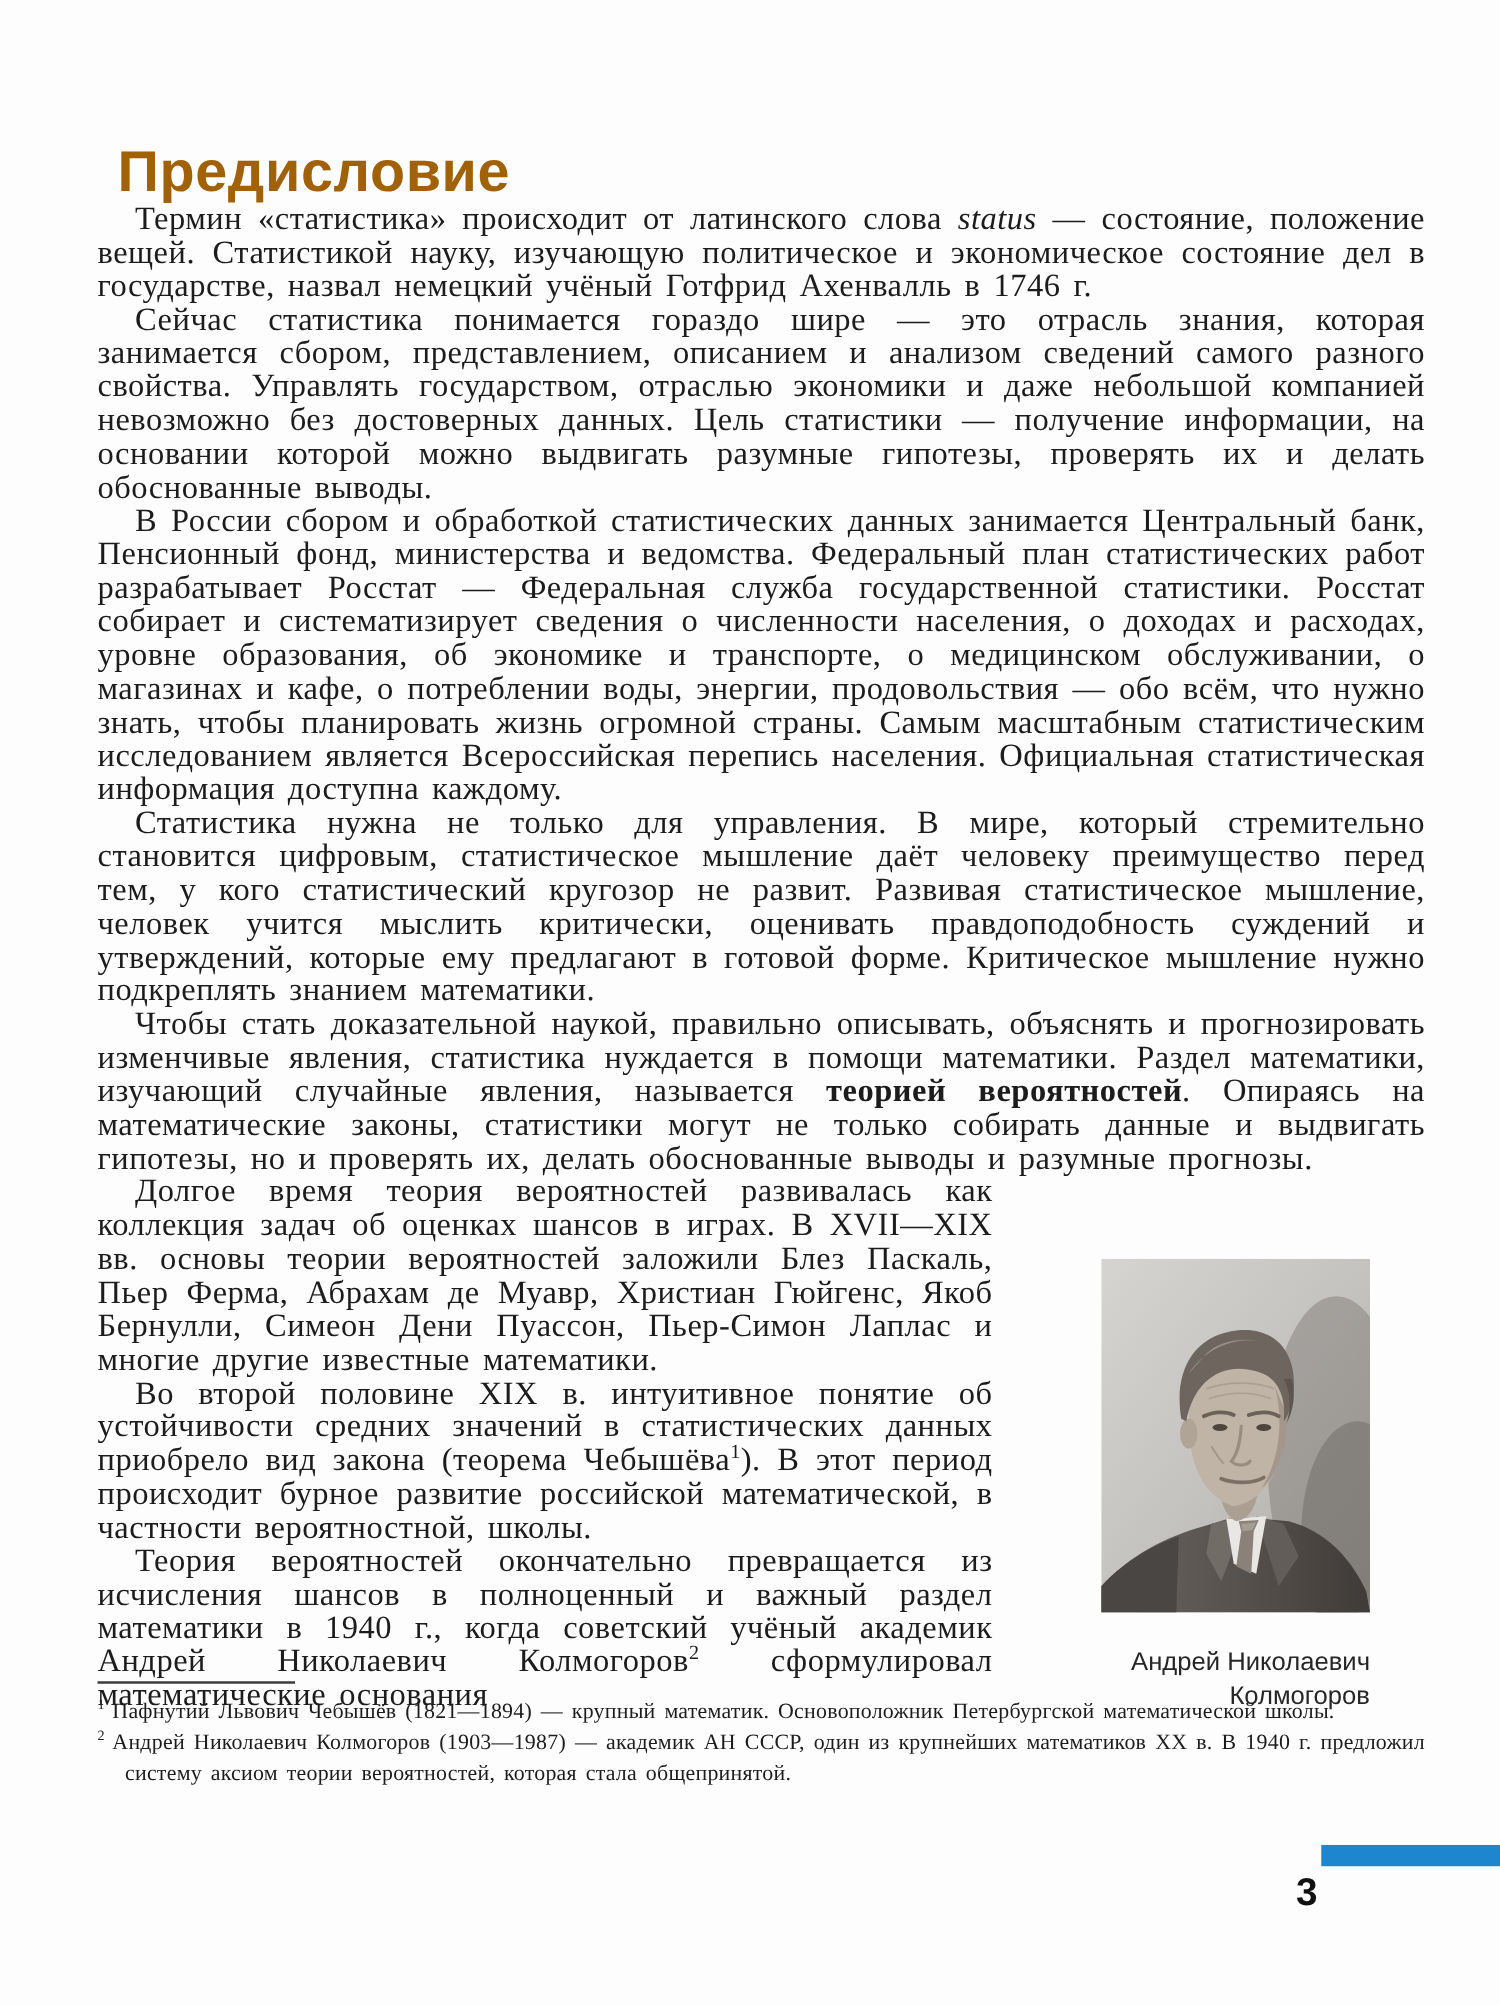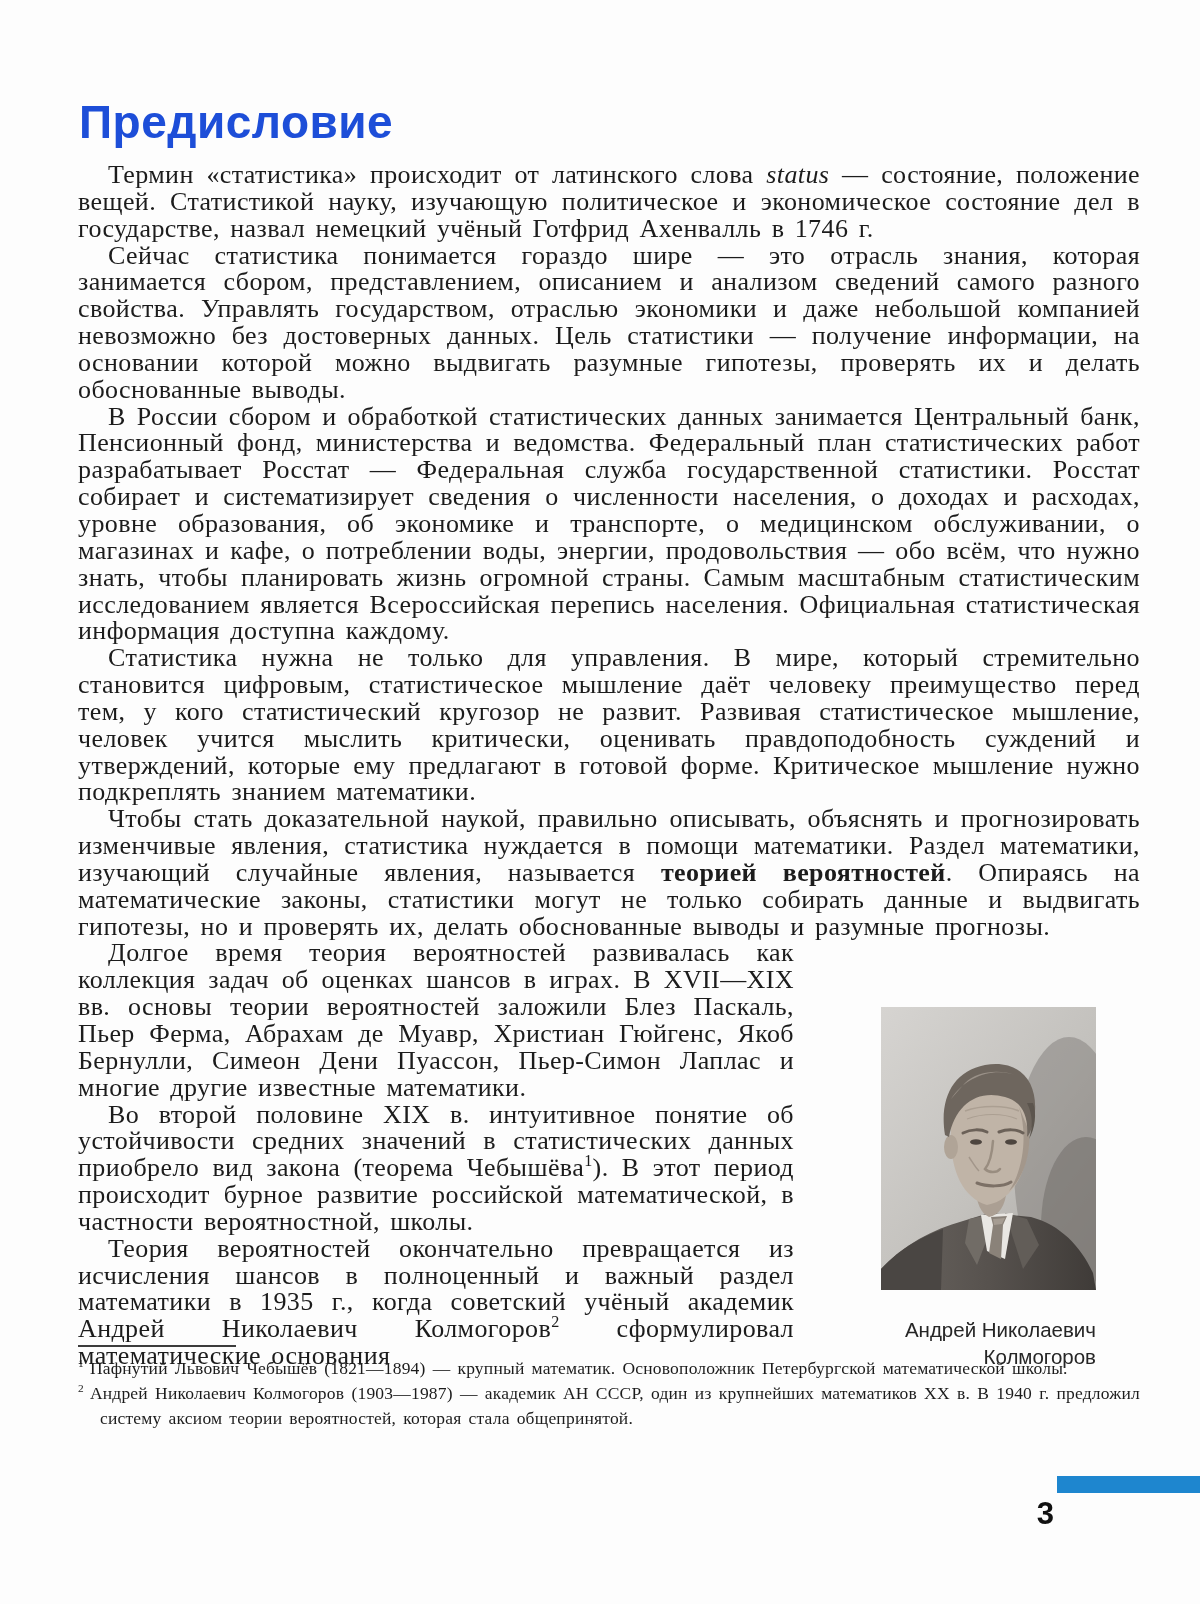--- a/index.html
+++ b/index.html
@@ -6,26 +6,26 @@
   .page{
     position:relative;
     width:1200px;height:1604px;
     background:#fdfdfd;
     font-family:"Liberation Serif", serif;
     color:#1c1c1c;
     overflow:hidden;
   }
   .title{
     position:absolute;left:78px;top:98px;
-    margin:1px;
+    margin:16px;
     font-family:"Liberation Sans", sans-serif;
     font-weight:bold;
     font-size:46px;line-height:1;
     letter-spacing:0.5px;
-    color:#1d4ed8;
+    color:#a16207;
   }
   .body-text{
     position:absolute;left:78px;top:162px;width:1062px;
   }
   .para{
     margin:0;
     font-size:26px;
     line-height:26.85px;
     text-align:justify;
     text-indent:30px;
@@ -95,21 +95,21 @@
         <p class="para"><span>Термин «статистика» происходит от латинского слова </span><em>status</em><span> — состояние, положение вещей. Статистикой науку, изучающую политическое и экономическое состояние дел в государстве, назвал немецкий учёный Готфрид Ахенвалль в 1746 г.</span></p>
         <p class="para"><span>Сейчас статистика понимается гораздо шире — это отрасль знания, которая занимается сбором, представлением, описанием и анализом сведений самого разного свойства. Управлять государством, отраслью экономики и даже небольшой компанией невозможно без достоверных данных. Цель статистики — получение информации, на основании которой можно выдвигать разумные гипотезы, проверять их и делать обоснованные выводы.</span></p>
         <p class="para"><span>В России сбором и обработкой статистических данных занимается Центральный банк, Пенсионный фонд, министерства и ведомства. Федеральный план статистических работ разрабатывает Росстат — Федеральная служба государственной статистики. Росстат собирает и систематизирует сведения о численности населения, о доходах и расходах, уровне образования, об экономике и транспорте, о медицинском обслуживании, о магазинах и кафе, о потреблении воды, энергии, продовольствия — обо всём, что нужно знать, чтобы планировать жизнь огромной страны. Самым масштабным статистическим исследованием является Всероссийская перепись населения. Официальная статистическая информация доступна каждому.</span></p>
         <p class="para"><span>Статистика нужна не только для управления. В мире, который стремительно становится цифровым, статистическое мышление даёт человеку преимущество перед тем, у кого статистический кругозор не развит. Развивая статистическое мышление, человек учится мыслить критически, оценивать правдоподобность суждений и утверждений, которые ему предлагают в готовой форме. Критическое мышление нужно подкреплять знанием математики.</span></p>
         <p class="para"><span>Чтобы стать доказательной наукой, правильно описывать, объяснять и прогнозировать изменчивые явления, статистика нуждается в помощи математики. Раздел математики, изучающий случайные явления, называется </span><strong>теорией вероятностей</strong><span>. Опираясь на математические законы, статистики могут не только собирать данные и выдвигать гипотезы, но и проверять их, делать обоснованные выводы и разумные прогнозы.</span></p>
       </div>
     <div class="split">
       <div class="narrow-col">
           <p class="para"><span>Долгое время теория вероятностей развивалась как коллекция задач об оценках шансов в играх. В XVII—XIX вв. основы теории вероятностей заложили Блез Паскаль, Пьер Ферма, Абрахам де Муавр, Христиан Гюйгенс, Якоб Бернулли, Симеон Дени Пуассон, Пьер-Симон Лаплас и многие другие известные математики.</span></p>
           <p class="para"><span>Во второй половине XIX в. интуитивное понятие об устойчивости средних значений в статистических данных приобрело вид закона (теорема Чебышёва</span><sup class="fnref">1</sup><span>). В этот период происходит бурное развитие российской математической, в частности вероятностной, школы.</span></p>
-          <p class="para"><span>Теория вероятностей окончательно превращается из исчисления шансов в полноценный и важный раздел математики в 1935 г., когда советский учёный академик Андрей Николаевич Колмогоров</span><sup class="fnref">2</sup><span> сформулировал математические основания</span></p>
+          <p class="para"><span>Теория вероятностей окончательно превращается из исчисления шансов в полноценный и важный раздел математики в 1940 г., когда советский учёный академик Андрей Николаевич Колмогоров</span><sup class="fnref">2</sup><span> сформулировал математические основания</span></p>
         </div>
       <figure class="fig">
         <svg class="photo" viewBox="0 0 215 283" xmlns="http://www.w3.org/2000/svg" aria-hidden="true">
           <defs>
             <linearGradient id="bgG" x1="0" y1="0" x2="1" y2="1">
               <stop offset="0" stop-color="#d6d4d1"></stop>
               <stop offset="0.55" stop-color="#c3c1bd"></stop>
               <stop offset="1" stop-color="#a8a5a1"></stop>
             </linearGradient>
             <linearGradient id="suitG" x1="0" y1="0" x2="1" y2="0">

